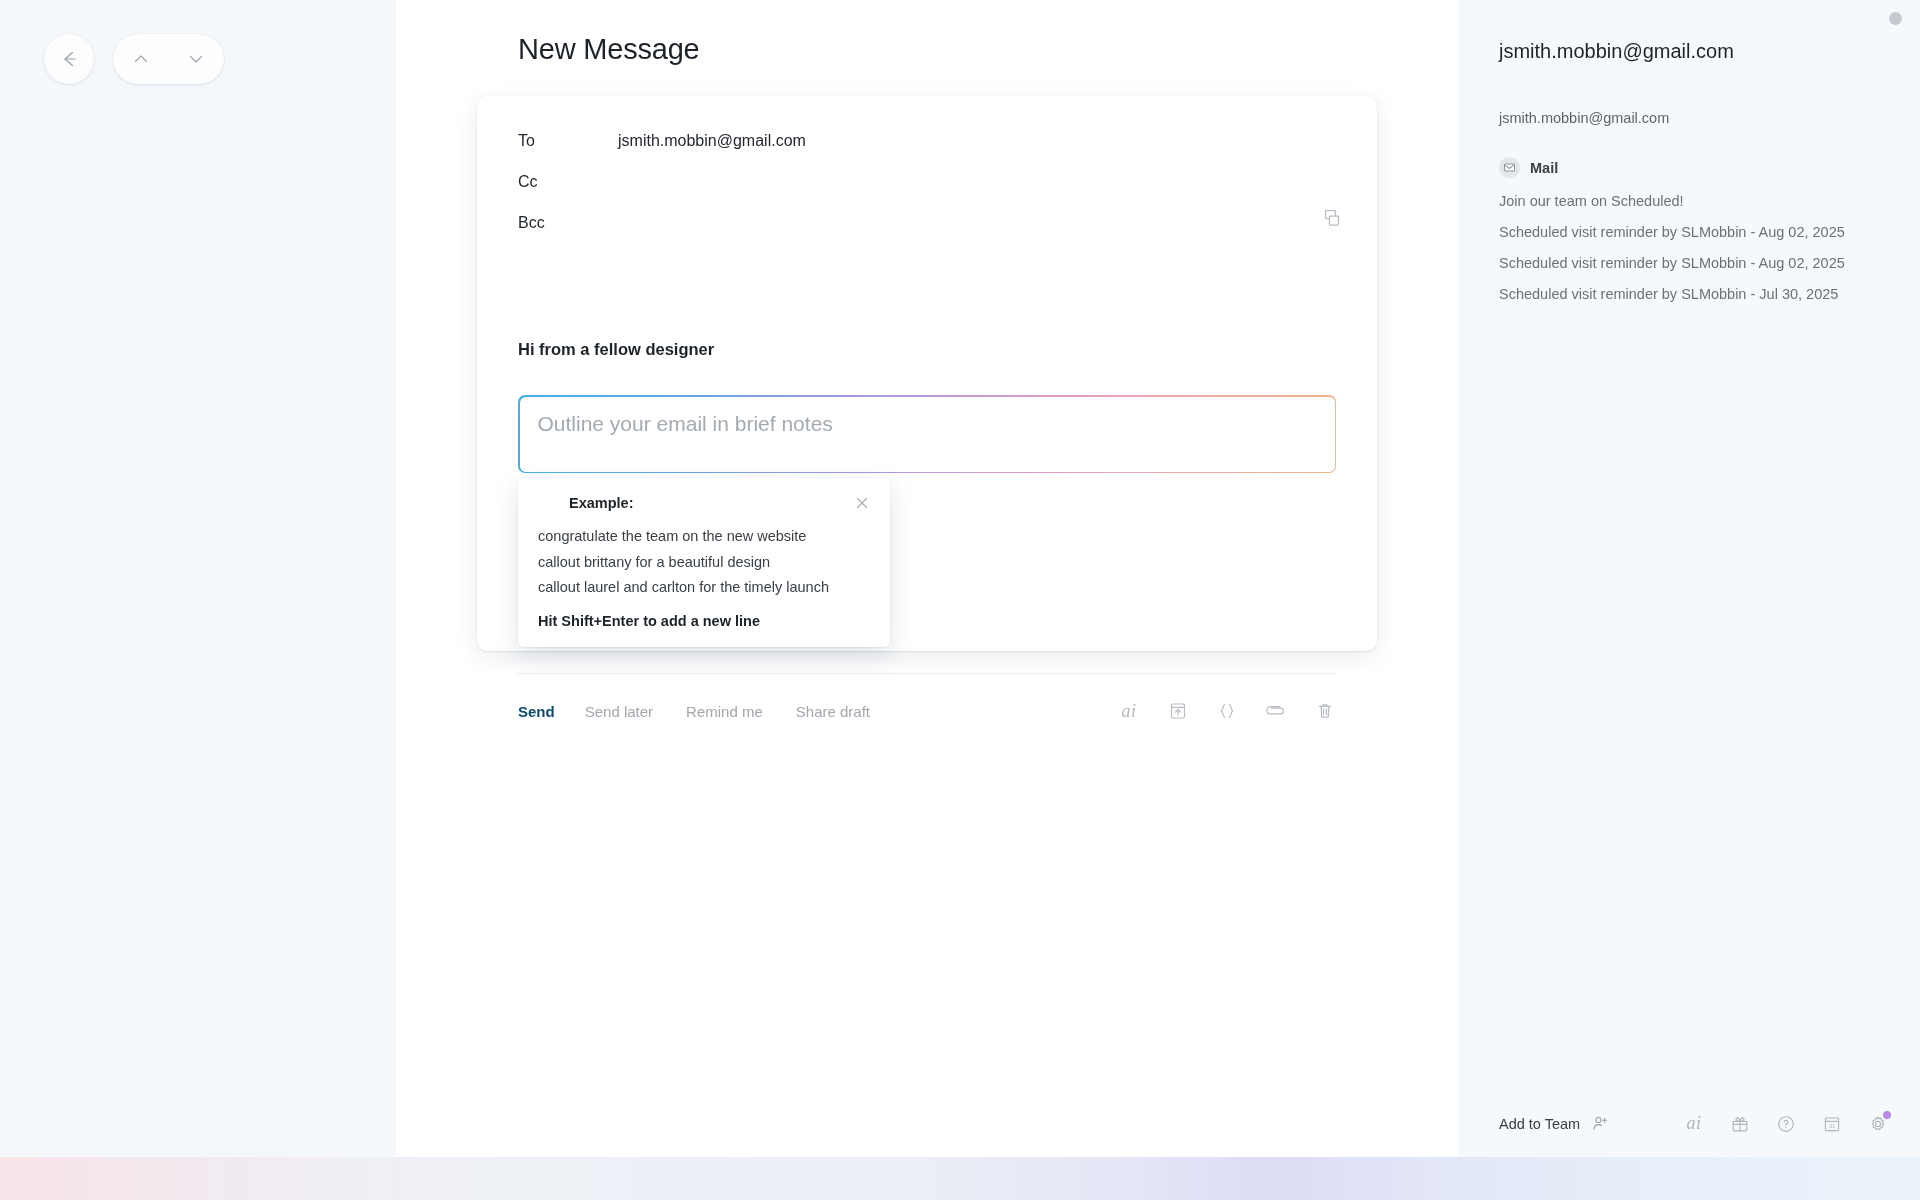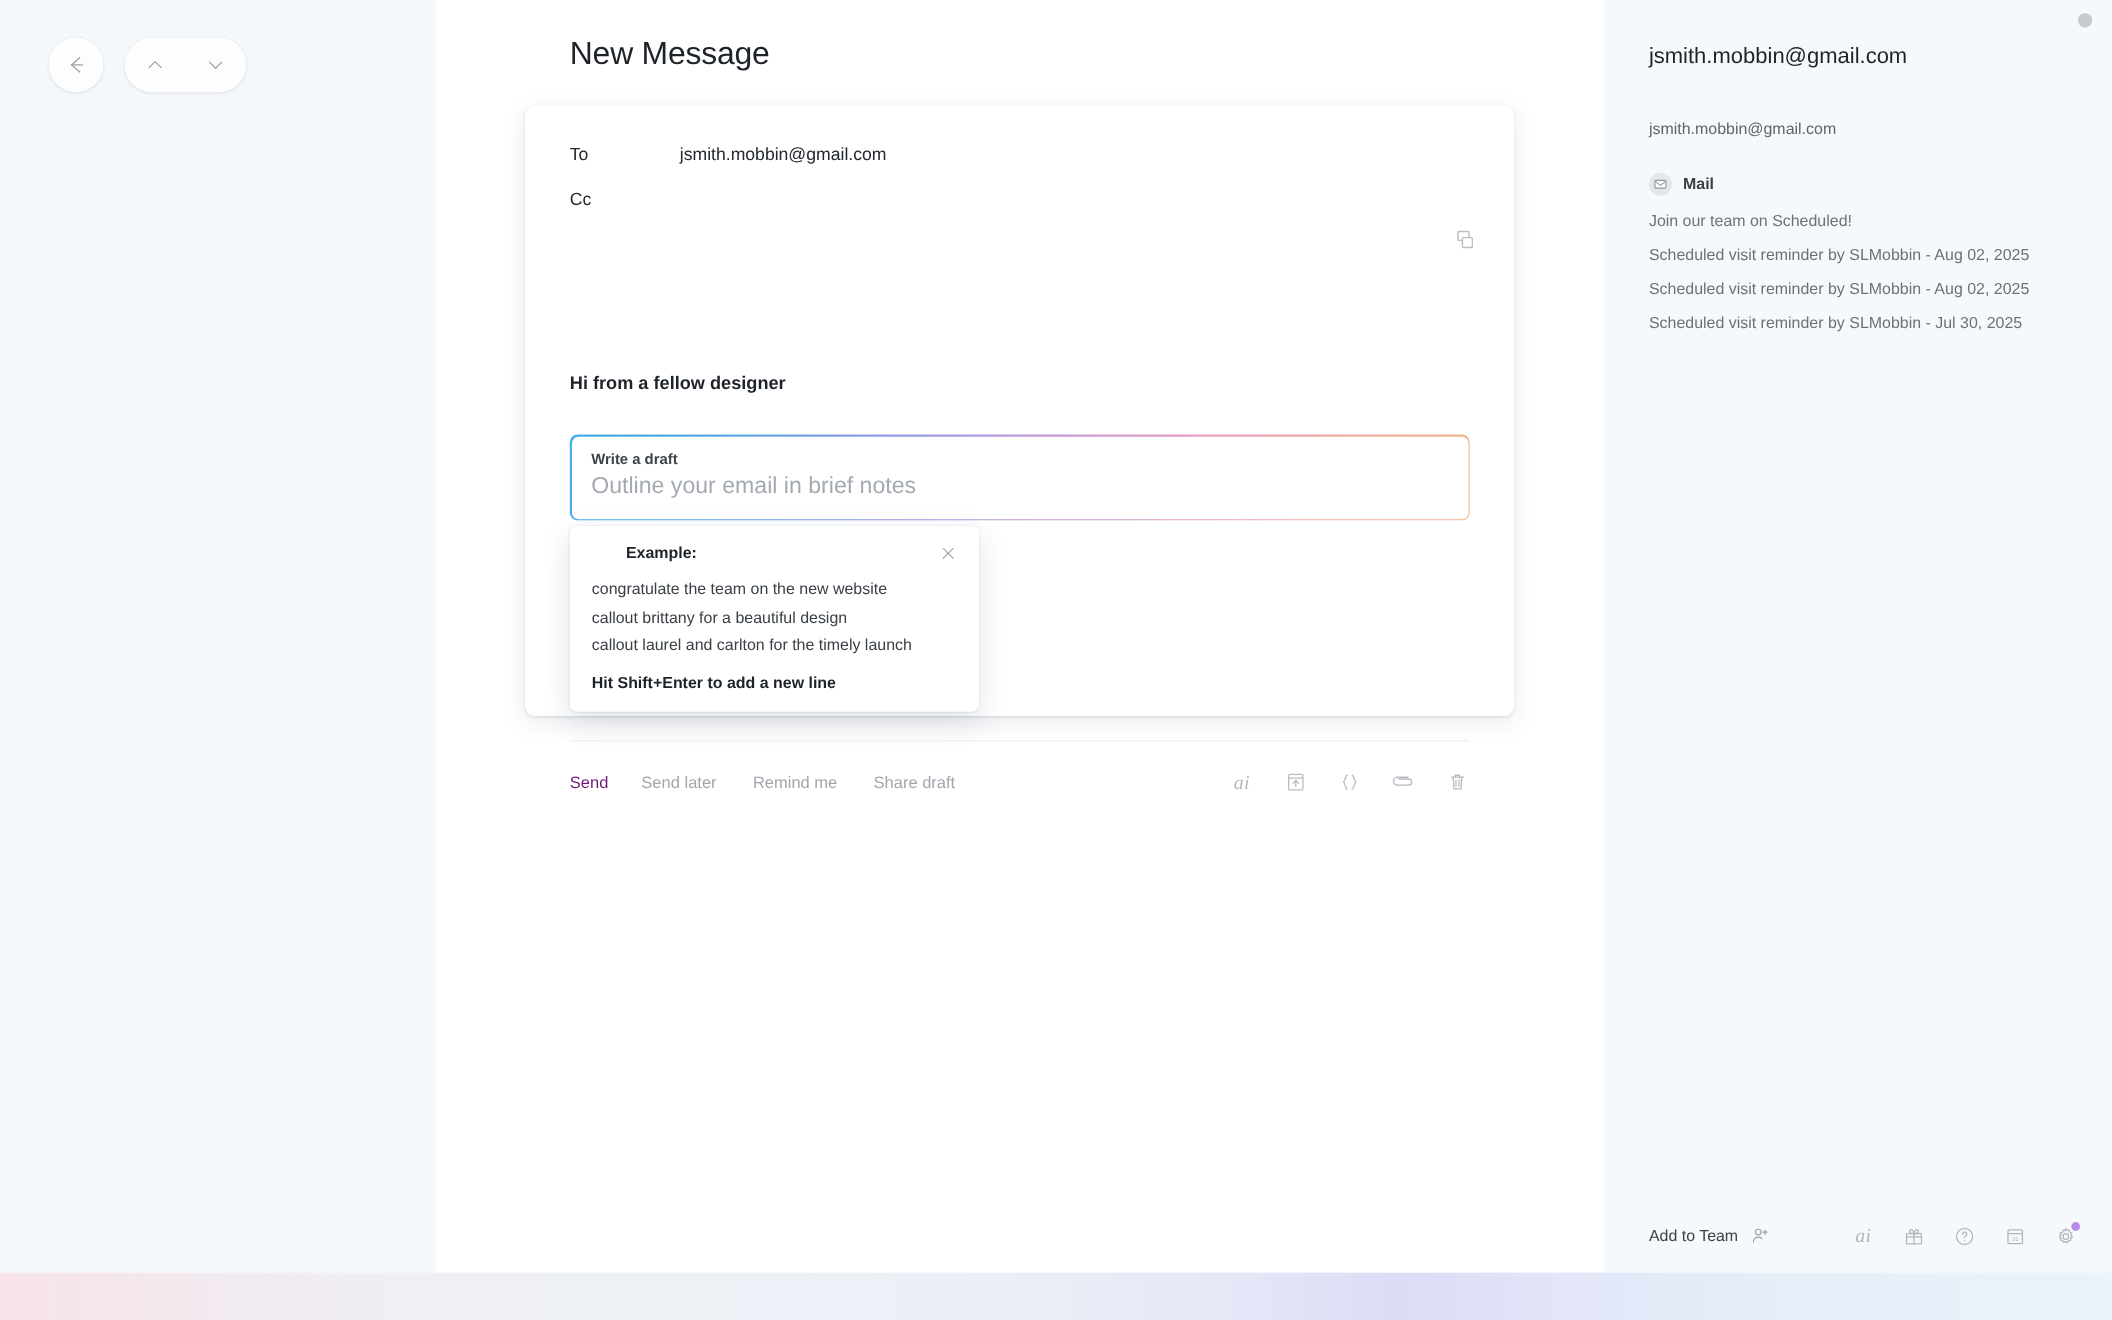--- a/index.html
+++ b/index.html
@@ -227,21 +227,21 @@
     align-items: center;
   }
   .tb-actions { display: flex; align-items: center; gap: 0; }
   .tb-btn {
     font-size: 15px;
     color: #a1a7ad;
     padding-right: 33px;
     cursor: pointer;
     white-space: nowrap;
   }
-  .tb-btn.primary { color: #701a75; font-weight: 400; padding-right: 30px; }
+  .tb-btn.primary { color: #0c4a6e; font-weight: 700; padding-right: 30px; }
   .tb-icons {
     margin-left: auto;
     display: flex;
     align-items: center;
     gap: 27px;
   }
   .tb-icon {
     width: 22px; height: 22px;
     display: flex; align-items: center; justify-content: center;
     color: #b7bcc2;
@@ -398,33 +398,36 @@
       <div class="field-row to">
         <div class="field-label">To</div>
         <div class="field-value">jsmith.mobbin@gmail.com</div>
       </div>
 
       <div class="field-row cc">
         <div class="field-label">Cc</div>
         <div class="field-value"></div>
       </div>
 
+      <div class="field-row bcc">
+        <div class="field-label">Bcc</div>
+        <div class="field-value"></div>
+      </div>
 
       <div class="popout-icon">
         <svg width="22" height="22" viewBox="0 0 22 22" fill="none" stroke="#b9bec4" stroke-width="1.25">
           <rect x="4.5" y="3.5" width="10" height="8" rx="0.8"></rect>
           <rect x="8.5" y="9" width="9" height="9" rx="0.8" fill="#ffffff"></rect>
         </svg>
       </div>
 
       <div class="subject">Hi from a fellow designer</div>
 
       <div class="draft-wrap">
         <div class="draft-inner">
-          <div class="draft-label">Write a draft</div>
           <div class="draft-placeholder">Outline your email in brief notes</div>
         </div>
       </div>
 
       <div class="example-pop">
         <div class="example-head">
           <div class="example-title">Example:</div>
           <div class="example-close">
             <svg width="16" height="16" viewBox="0 0 16 16" fill="none" stroke="#a9aeb4" stroke-width="1.2" stroke-linecap="round">
               <path d="M3.5 3.5 L12.5 12.5"></path>

